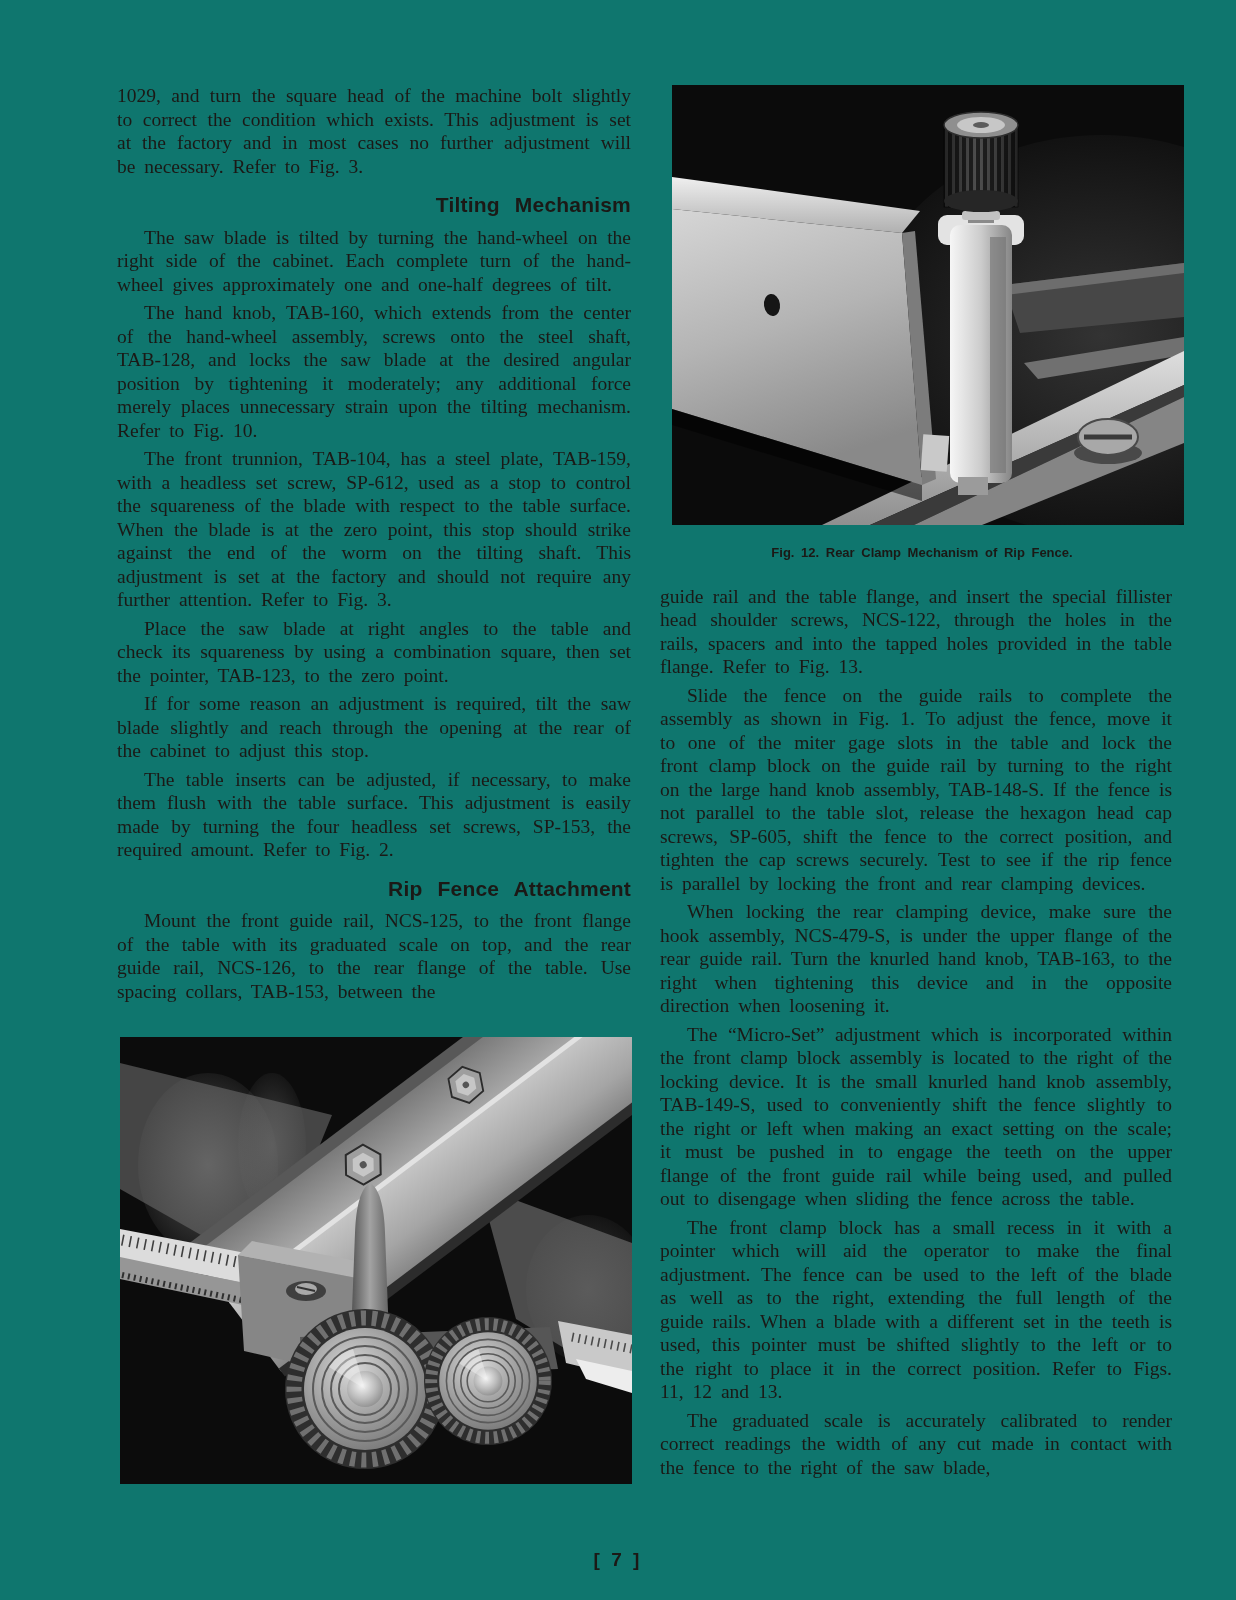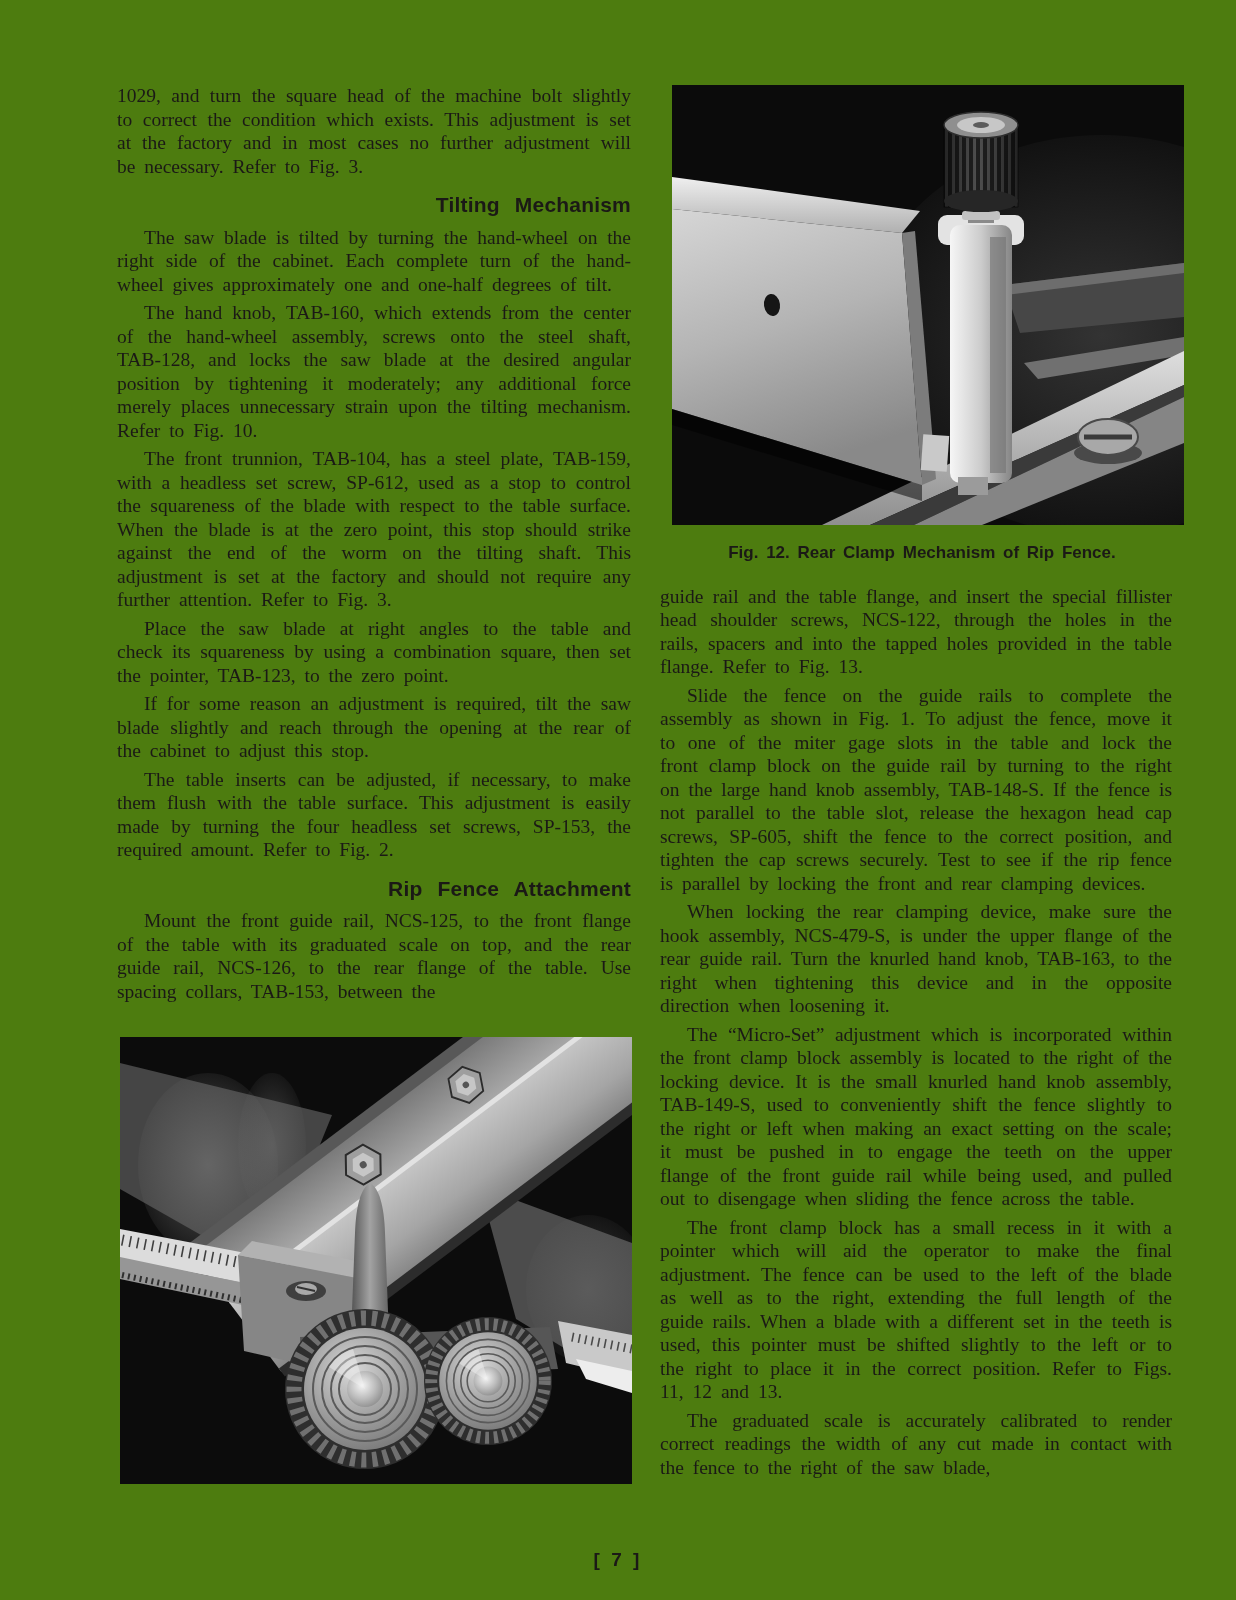--- a/index.html
+++ b/index.html
@@ -1,36 +1,36 @@
 <!DOCTYPE html>
 <html><head>
 <meta charset="utf-8">
 <style>
   html,body { margin:0; padding:0; background:#fbfaf5; }
   .page {
-    position:relative; width:1236px; height:1600px; background:#4d7c0f;
+    position:relative; width:1236px; height:1600px; background:#0f766e;
     font-family:"Liberation Serif","DejaVu Serif",serif; color:#1b1916;
     overflow:hidden;
   }
   .col { position:absolute; text-align:justify; font-size:19.5px; line-height:23.5px; word-spacing:4px; }
   .col-left  { left:117px; top:84px; width:514px; }
   .col-right { left:660px; top:84px; width:512px; }
   .col p { margin:0 0 5px 0; }
   .col p.ind { text-indent:27px; }
   h3.sec {
     font-family:"Liberation Sans","DejaVu Sans",sans-serif; font-weight:bold;
     font-size:21px; text-align:right; margin:15px 0 9px 0;
     word-spacing:9px; letter-spacing:0.2px;
   }
   figure { margin:0; }
   figure.fig12 { margin:1px 0 0 12px; }
   figure.fig11 { margin:34px 0 0 3px; }
   figcaption {
     font-family:"Liberation Sans","DejaVu Sans",sans-serif; font-weight:bold;
-    font-size:17px; text-align:center; margin:16px 0 20px 0; word-spacing:3px;
+    font-size:13px; text-align:center; margin:16px 0 20px 0; word-spacing:3px;
     text-indent:0;
   }
   figure.fig11 figcaption { margin:18px 0 0 0; }
   .photo-frame { display:block; background:#0b0b0b; }
   .pageno {
     position:absolute; left:0; right:0; top:1549px; text-align:center;
     font-family:"Liberation Sans","DejaVu Sans",sans-serif; font-weight:bold;
     font-size:19px; letter-spacing:3px;
   }
 </style>

